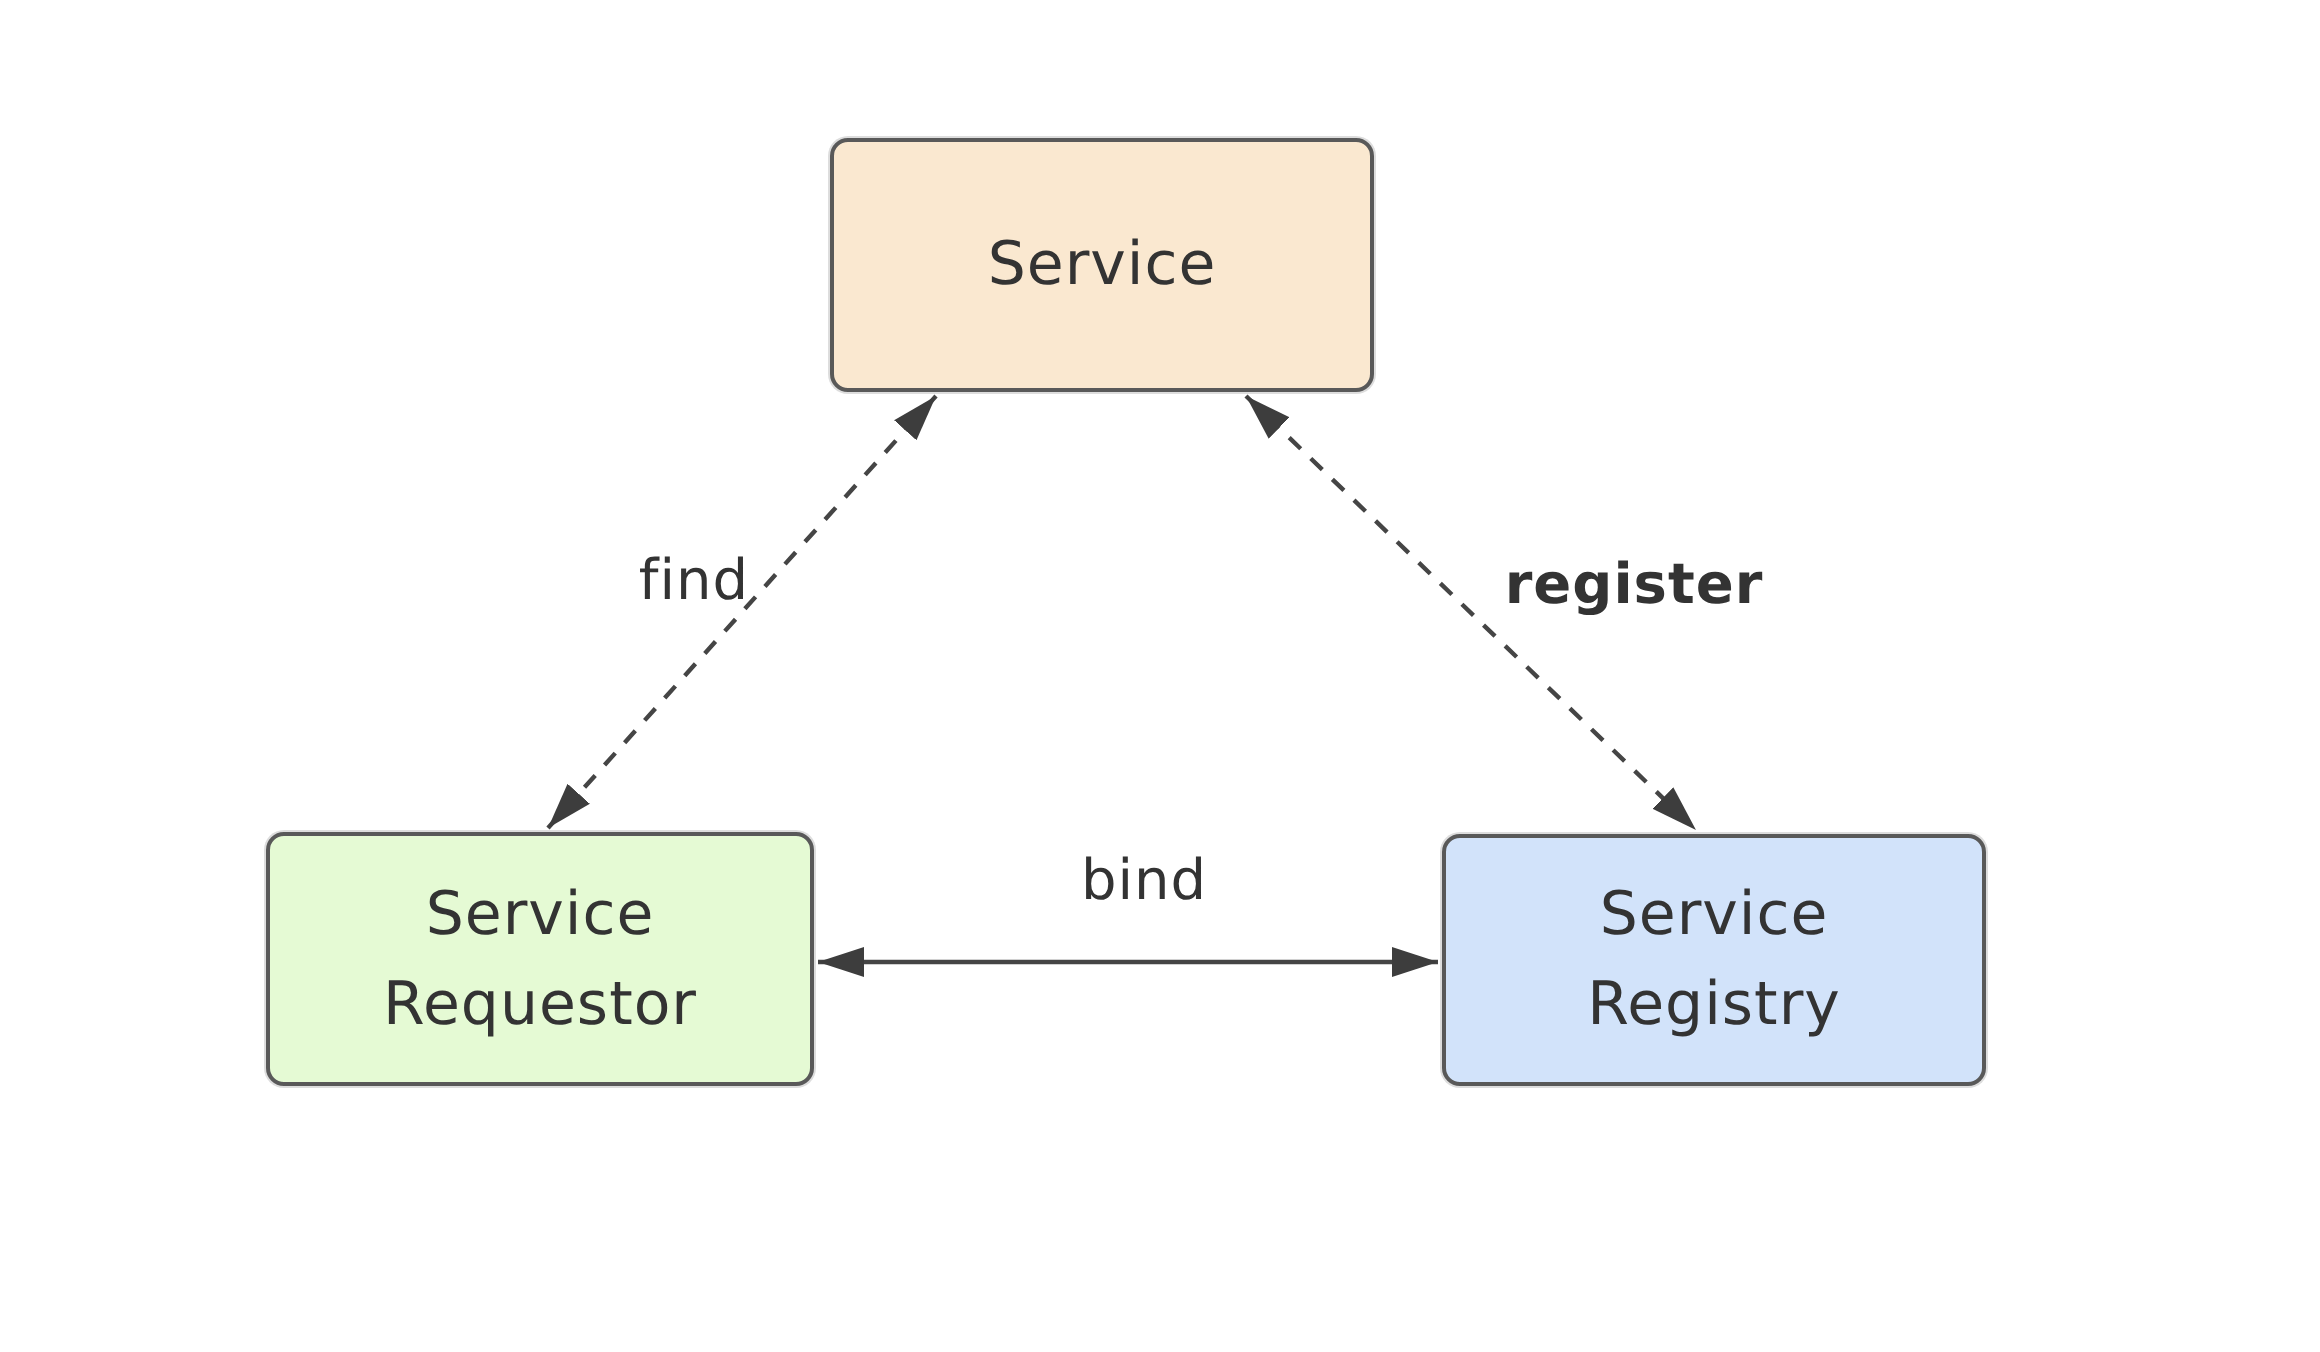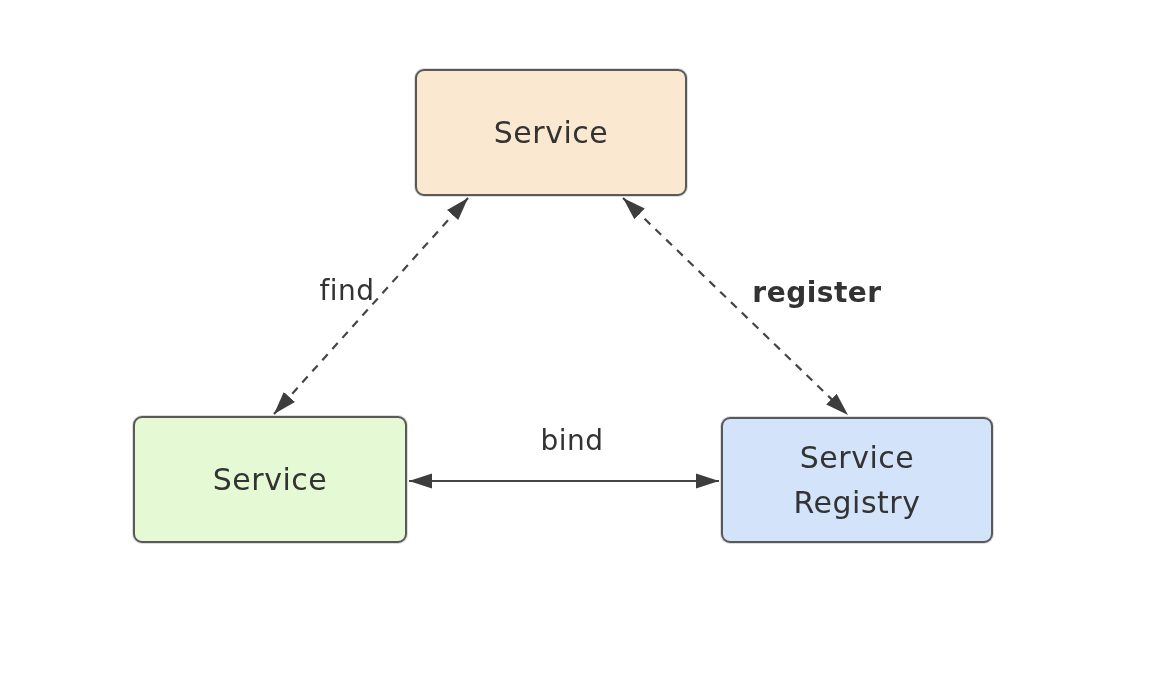--- a/index.html
+++ b/index.html
@@ -86,20 +86,21 @@
 
     <line x1="409" y1="481" x2="719" y2="481" stroke="#454545" stroke-width="2.2" marker-start="url(#arrowhead)" marker-end="url(#arrowhead)"></line>
   </svg>
 
   <div class="node node-registry">
     <span>Service</span>
   </div>
 
   <div class="node node-requestor">
     <span>Service</span>
+    <span>Requestor</span>
   </div>
 
   <div class="node node-provider">
     <span>Service</span>
     <span>Registry</span>
   </div>
 
   <div class="edge-label edge-label-find">find</div>
 
   <div class="edge-label edge-label-register">register</div>

